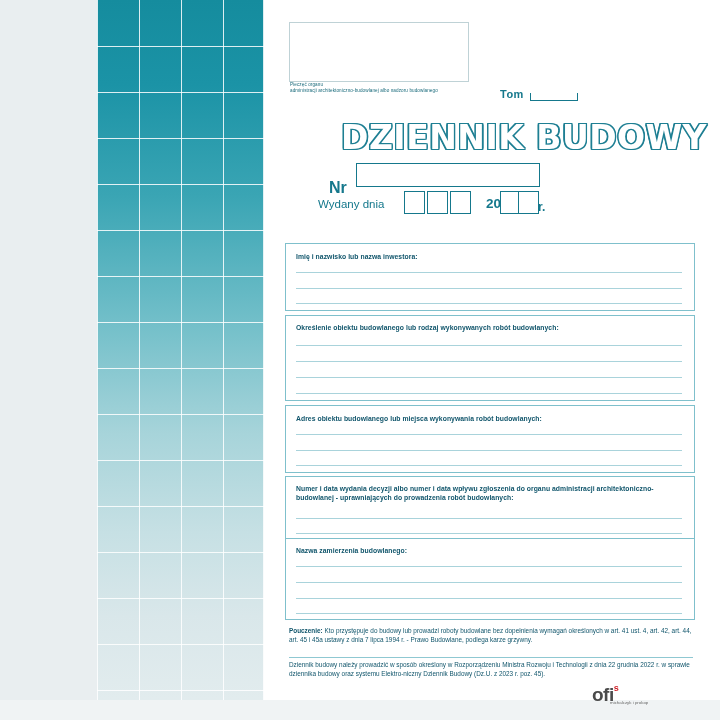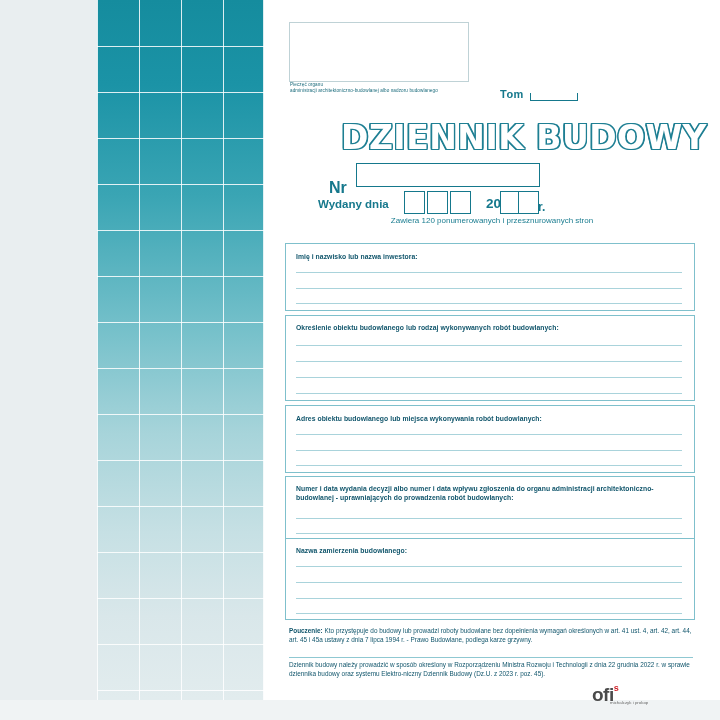--- a/index.html
+++ b/index.html
@@ -73,21 +73,21 @@
     padding-left: 32px;
   }
   .nr-label{
     position:absolute;left:329px;top:168px;font-size:16px;font-weight:bold;color:#15788c;margin-top:11px;
   }
   .nr-box{
     position:absolute;left:356px;top:163px;width:182px;height:22px;
     background:#ffffff;border:1.5px solid #15788c;
   }
   .wyd-label{
-    position:absolute;left:318px;top:198px;font-size:11.5px;font-weight:bold;color:#15788c;
+    position:absolute;left:318px;top:198px;font-size:11.5px;font-weight:normal;color:#15788c;
   }
   .dbox{
     position:absolute;top:191px;width:19px;height:21px;background:#fff;border:1.4px solid #15788c;
   }
   .twenty{
     position:absolute;left:474px;top:196px;font-size:13.5px;font-weight:bold;color:#15788c;margin-left:12px;
   }
   .rlabel{
     position:absolute;left:538px;top:200px;font-size:12px;font-weight:bold;color:#15788c;
   }
@@ -180,21 +180,20 @@
 
   <div class="wyd-label">Wydany dnia</div>
   <div class="dbox" style="left:404px"></div>
   <div class="dbox" style="left:427px"></div>
   <div class="dbox" style="left:450px"></div>
   <div class="twenty">20</div>
   <div class="dbox" style="left:500px"></div>
   <div class="dbox" style="left:518px"></div>
   <div class="rlabel">r.</div>
 
-  <div class="zawiera">Zawiera 120 ponumerowanych i przesznurowanych stron</div>
 
   <div class="fbox" style="left:285px;top:243px;width:408px;height:66px;"></div>
   <div class="flabel" style="left:296px;top:252px;width:380px;">Imię i nazwisko lub nazwa inwestora:</div>
   <div class="fline" style="left:296px;top:272px;width:386px;"></div>
   <div class="fline" style="left:296px;top:288px;width:386px;"></div>
   <div class="fline" style="left:296px;top:303px;width:386px;"></div>
 
   <div class="fbox" style="left:285px;top:315px;width:408px;height:84px;"></div>
   <div class="flabel" style="left:296px;top:323px;width:390px;">Określenie obiektu budowlanego lub rodzaj wykonywanych robót budowlanych:</div>
   <div class="fline" style="left:296px;top:345px;width:386px;"></div>

